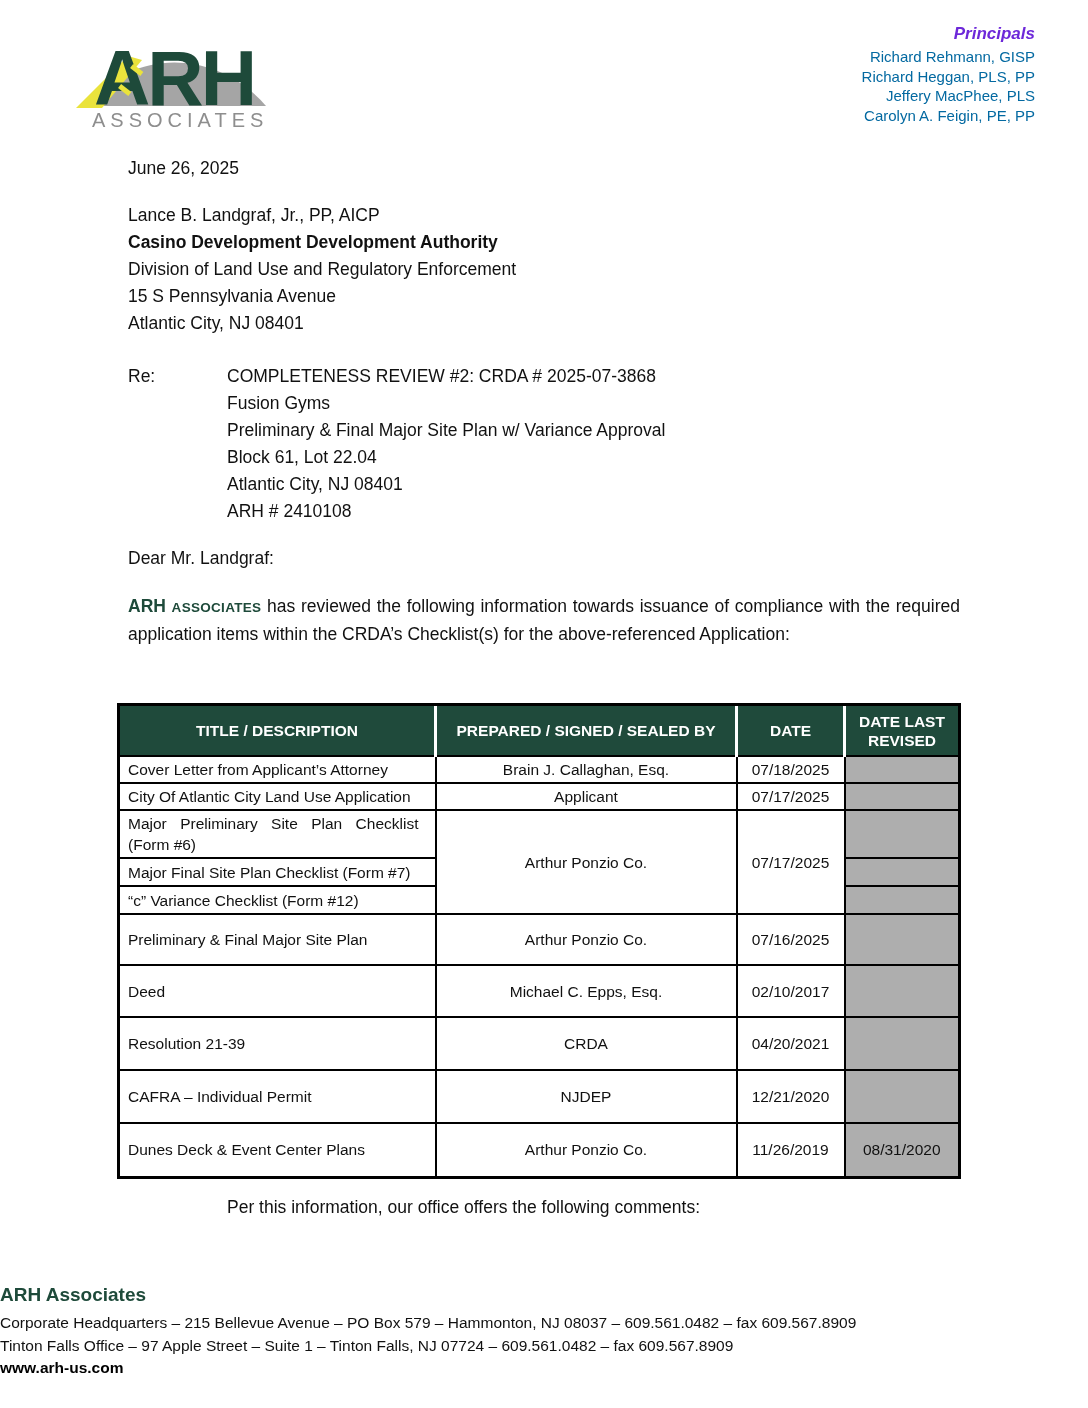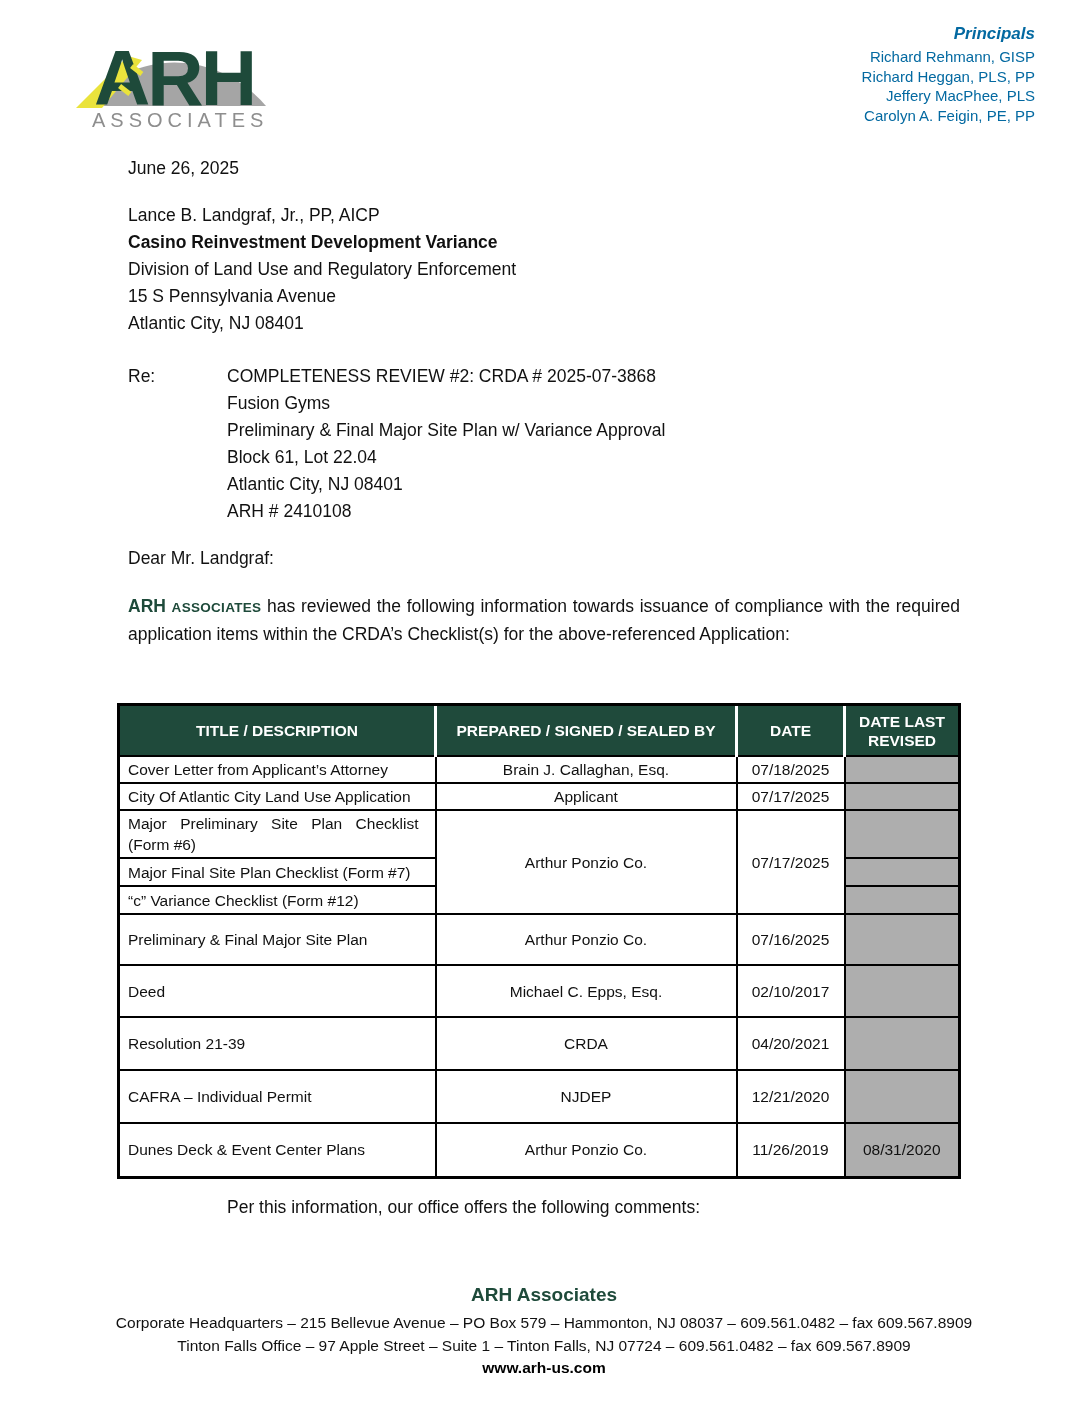--- a/index.html
+++ b/index.html
@@ -10,21 +10,21 @@
   
   .logo{position:absolute;left:76px;top:36px;width:196px;}
   .logo svg{display:block;}
   .logo-sub{
     font-size:20px;letter-spacing:5px;color:#8E8E8E;
     padding-left:16px;margin-top:1px;font-weight:400;
   }
   
   .principals{position:absolute;right:53px;top:24px;text-align:right;}
   .principals-heading{
-    color:#0369a1;font-weight:bold;font-style:italic;font-size:17px;margin-bottom:3px;
+    color:#6d28d9;font-weight:bold;font-style:italic;font-size:17px;margin-bottom:3px;
   }
   .principal-name{font-size:15px;line-height:19.5px;color:#0369a1;}
   
   .txt{font-size:17.5px;line-height:27px;color:#111;}
   .date-line{position:absolute;left:128px;top:155px;}
   .recipient{position:absolute;left:128px;top:202px;}
   .recipient .bold{font-weight:bold;}
   .re-block{position:absolute;left:128px;top:363px;display:flex;}
   .re-label{width:99px;flex:0 0 99px;}
   .salutation{position:absolute;left:128px;top:545px;}
@@ -51,21 +51,21 @@
   .doc-table th + th{border-left:3px solid #fff;}
   .doc-table td{
     border:2px solid #000;vertical-align:middle;padding:2px 6px;
     background:#fff;line-height:21px;
   }
   .doc-table td.c1{text-align:left;padding-left:8px;padding-right:16px;}
   .doc-table td.c1.justify{text-align:justify;}
   .doc-table td.c2,.doc-table td.c3,.doc-table td.c4{text-align:center;}
   .doc-table td.gray{background:#AEAEAE;}
   
-  .footer{position:absolute;left:0;top:1284px;width:100%;text-align:center;}
+  .footer{position:absolute;left:0;top:1284px;width:100%;text-align:left;}
   .footer-company{color:#1E4A3A;font-weight:bold;font-size:19px;margin-bottom:5px;}
   .footer-line{font-size:15.5px;line-height:23px;color:#111;}
   .footer-site{font-size:15.5px;font-weight:bold;color:#000;margin-top:2px;}
 </style>
 </head>
 <body>
 
 <div class="page">
 
   <div class="logo">
@@ -84,21 +84,21 @@
     <div class="principal-name">Richard Rehmann, GISP</div>
     <div class="principal-name">Richard Heggan, PLS, PP</div>
     <div class="principal-name">Jeffery MacPhee, PLS</div>
     <div class="principal-name">Carolyn A. Feigin, PE, PP</div>
   </div>
 
   <div class="date-line txt">June 26, 2025</div>
 
   <div class="recipient txt">
     <div>Lance B. Landgraf, Jr., PP, AICP</div>
-    <div class="bold">Casino Reinvestment Development Variance</div>
+    <div class="bold">Casino Development Development Authority</div>
     <div>Division of Land Use and Regulatory Enforcement</div>
     <div>15 S Pennsylvania Avenue</div>
     <div>Atlantic City, NJ 08401</div>
   </div>
 
   <div class="re-block txt">
     <div class="re-label">Re:</div>
     <div>
       <div>COMPLETENESS REVIEW #2: CRDA # 2025-07-3868</div>
       <div>Fusion Gyms</div>

